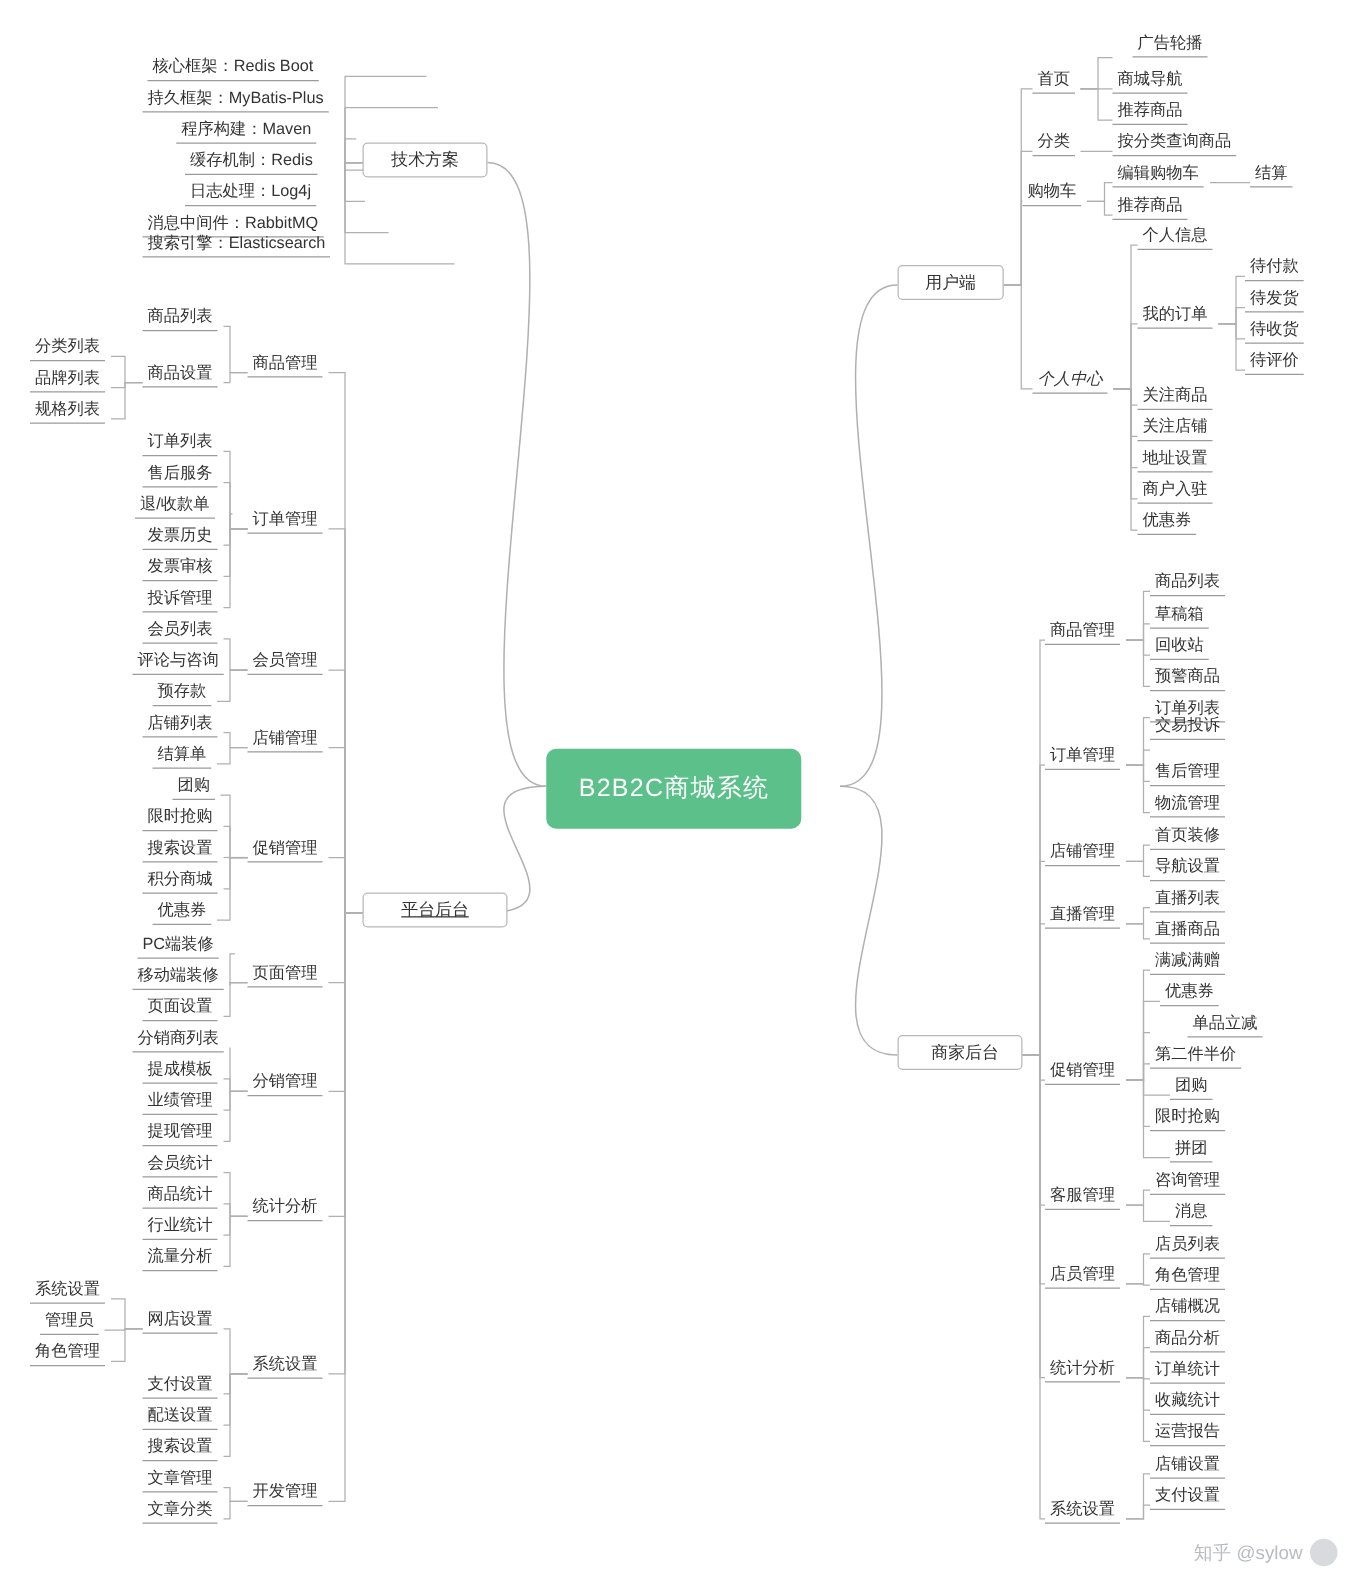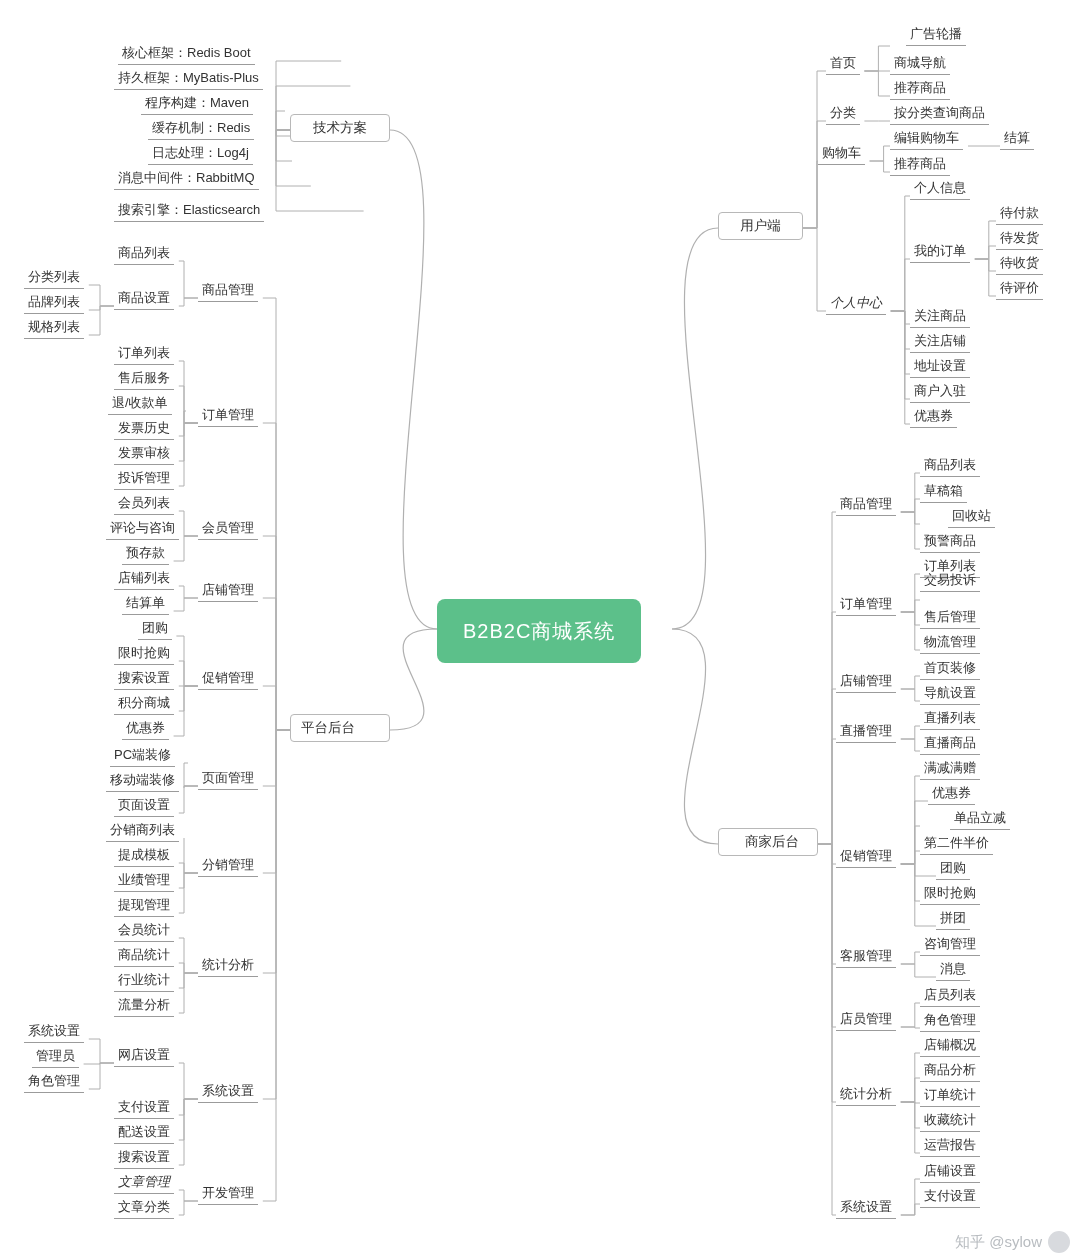--- a/index.html
+++ b/index.html
@@ -146,21 +146,21 @@
     </svg>
   <div id="nodes">
       <div class="node root" style="left: 437px; top: 599px; background: rgb(92, 192, 138);">B2B2C商城系统</div>
       <div class="node branch" style="left: 290px; top: 114px; width: 100px; text-align: center; box-sizing: border-box;">技术方案</div>
       <div class="node leaf" style="left: 118px; top: 43px;">核心框架：Redis Boot</div>
       <div class="node leaf" style="left: 114px; top: 68px;">持久框架：MyBatis-Plus</div>
       <div class="node leaf" style="left: 141px; top: 93px;">程序构建：Maven</div>
       <div class="node leaf" style="left: 148px; top: 118px;">缓存机制：Redis</div>
       <div class="node leaf" style="left: 148px; top: 143px;">日志处理：Log4j</div>
       <div class="node leaf" style="left: 114px; top: 168px;">消息中间件：RabbitMQ</div>
-      <div class="node leaf" style="left: 114px; top: 200px; text-align: center;">搜索引擎：Elasticsearch</div>
+      <div class="node leaf" style="left: 114px; top: 184px; text-align: center;">搜索引擎：Elasticsearch</div>
       <div class="node branch" style="left: 718px; top: 212px; width: 85px; text-align: center; box-sizing: border-box;">用户端</div>
       <div class="node leaf" style="left: 826px; top: 53px;">首页</div>
       <div class="node leaf" style="left: 890px; top: 24px; margin-left: 16px;">广告轮播</div>
       <div class="node leaf" style="left: 890px; top: 53px;">商城导航</div>
       <div class="node leaf" style="left: 890px; top: 78px;">推荐商品</div>
       <div class="node leaf" style="left: 826px; top: 103px;">分类</div>
       <div class="node leaf" style="left: 890px; top: 103px;">按分类查询商品</div>
       <div class="node leaf" style="left: 818px; top: 143px;">购物车</div>
       <div class="node leaf" style="left: 890px; top: 128px;">编辑购物车</div>
       <div class="node leaf" style="left: 1000px; top: 128px;">结算</div>
@@ -170,21 +170,21 @@
       <div class="node leaf" style="left: 910px; top: 241px;">我的订单</div>
       <div class="node leaf" style="left: 996px; top: 203px;">待付款</div>
       <div class="node leaf" style="left: 996px; top: 228px;">待发货</div>
       <div class="node leaf" style="left: 996px; top: 253px;">待收货</div>
       <div class="node leaf" style="left: 996px; top: 278px;">待评价</div>
       <div class="node leaf" style="left: 910px; top: 306px;">关注商品</div>
       <div class="node leaf" style="left: 910px; top: 331px;">关注店铺</div>
       <div class="node leaf" style="left: 910px; top: 356px;">地址设置</div>
       <div class="node leaf" style="left: 910px; top: 381px;">商户入驻</div>
       <div class="node leaf" style="left: 910px; top: 406px;">优惠券</div>
-      <div class="node branch" style="left: 290px; top: 714px; width: 100px; text-align: left; box-sizing: border-box;">平台后台</div>
+      <div class="node branch" style="left: 290px; top: 714px; width: 116px; text-align: center; box-sizing: border-box; text-decoration: underline;">平台后台</div>
       <div class="node leaf" style="left: 198px; top: 280px;">商品管理</div>
       <div class="node leaf" style="left: 114px; top: 243px;">商品列表</div>
       <div class="node leaf" style="left: 114px; top: 288px;">商品设置</div>
       <div class="node leaf" style="left: 24px; top: 267px;">分类列表</div>
       <div class="node leaf" style="left: 24px; top: 292px;">品牌列表</div>
       <div class="node leaf" style="left: 24px; top: 317px;">规格列表</div>
       <div class="node leaf" style="left: 198px; top: 405px;">订单管理</div>
       <div class="node leaf" style="left: 114px; top: 343px;">订单列表</div>
       <div class="node leaf" style="left: 114px; top: 368px;">售后服务</div>
       <div class="node leaf" style="left: 108px; top: 393px;">退/收款单</div>
@@ -220,27 +220,27 @@
       <div class="node leaf" style="left: 114px; top: 995px;">流量分析</div>
       <div class="node leaf" style="left: 198px; top: 1081px;">系统设置</div>
       <div class="node leaf" style="left: 114px; top: 1045px;">网店设置</div>
       <div class="node leaf" style="left: 24px; top: 1021px;">系统设置</div>
       <div class="node leaf" style="left: 32px; top: 1046px;">管理员</div>
       <div class="node leaf" style="left: 24px; top: 1071px;">角色管理</div>
       <div class="node leaf" style="left: 114px; top: 1097px;">支付设置</div>
       <div class="node leaf" style="left: 114px; top: 1122px;">配送设置</div>
       <div class="node leaf" style="left: 114px; top: 1147px;">搜索设置</div>
       <div class="node leaf" style="left: 198px; top: 1183px;">开发管理</div>
-      <div class="node leaf" style="left: 114px; top: 1172px; font-style: italic;">文章管理</div>
+      <div class="node leaf" style="left: 114px; top: 1172px;">文章管理</div>
       <div class="node leaf" style="left: 114px; top: 1197px;">文章分类</div>
       <div class="node branch" style="left: 718px; top: 828px; width: 100px; text-align: center; box-sizing: border-box; padding-left: 18px;">商家后台</div>
       <div class="node leaf" style="left: 836px; top: 494px;">商品管理</div>
       <div class="node leaf" style="left: 920px; top: 455px;">商品列表</div>
       <div class="node leaf" style="left: 920px; top: 481px;">草稿箱</div>
-      <div class="node leaf" style="left: 920px; top: 506px; margin-left: 28px;">回收站</div>
+      <div class="node leaf" style="left: 920px; top: 506px;">回收站</div>
       <div class="node leaf" style="left: 920px; top: 531px;">预警商品</div>
       <div class="node leaf" style="left: 836px; top: 594px;">订单管理</div>
       <div class="node leaf" style="left: 920px; top: 556px;">订单列表</div>
       <div class="node leaf" style="left: 920px; top: 570px;">交易投诉</div>
       <div class="node leaf" style="left: 920px; top: 607px;">售后管理</div>
       <div class="node leaf" style="left: 920px; top: 632px;">物流管理</div>
       <div class="node leaf" style="left: 836px; top: 671px;">店铺管理</div>
       <div class="node leaf" style="left: 920px; top: 658px;">首页装修</div>
       <div class="node leaf" style="left: 920px; top: 683px;">导航设置</div>
       <div class="node leaf" style="left: 836px; top: 721px;">直播管理</div>

